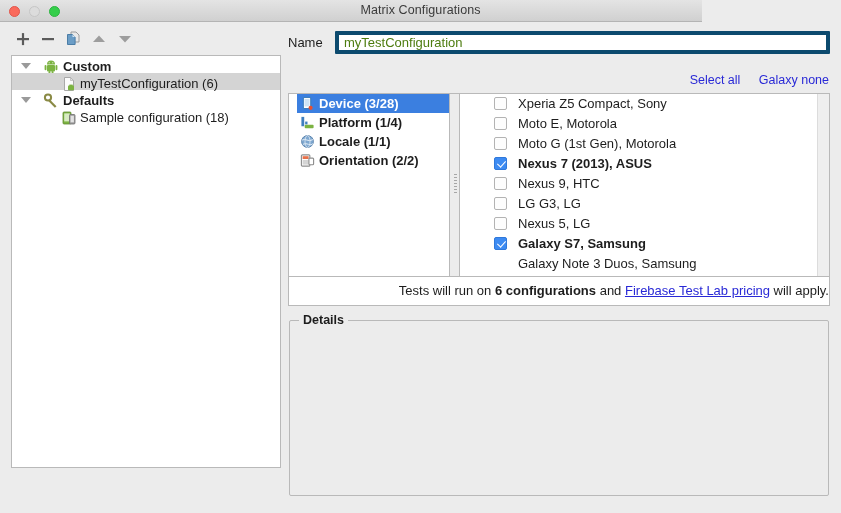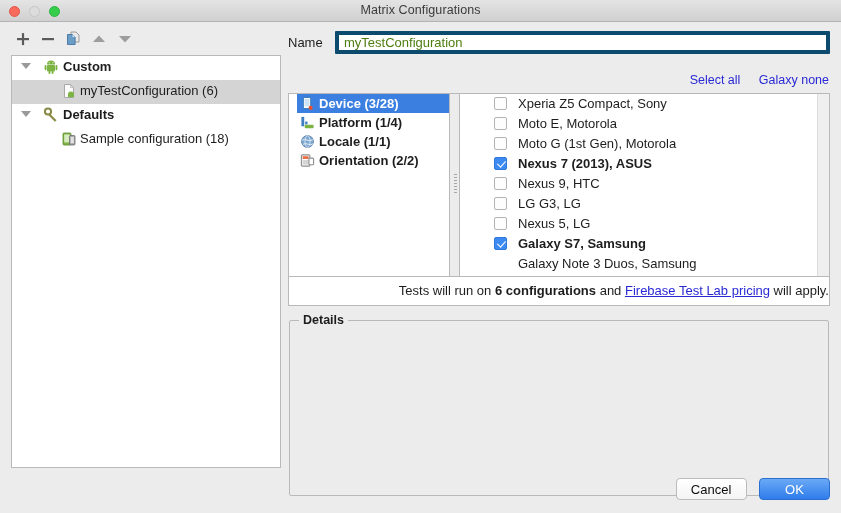--- a/index.html
+++ b/index.html
@@ -21,21 +21,21 @@
     left: 0; top: 0;
     width: 841px;
     height: 513px;
     background: #ececec;
     box-sizing: border-box;
   }
 
   #titlebar {
     position: absolute;
     left: 0; top: 0;
-    width: 841px;
+    width: 702px;
     height: 22px;
     background: linear-gradient(to bottom, #e4e4e4 0%, #d0d0d0 100%);
     border-bottom: 1px solid #b4b4b4;
     box-sizing: border-box;
   }
   #title-text {
     position: absolute;
     left: 0; top: 3px;
     width: 841px;
     text-align: center;
@@ -77,21 +77,21 @@
     left: 11px; top: 55px;
     width: 270px;
     height: 413px;
     background: #ffffff;
     border: 1px solid #b9b9b9;
     box-sizing: border-box;
     overflow: hidden;
   }
   .tree-row {
     position: relative;
-    height: 24px;
+    height: 17px;
     line-height: 21px;
     font-size: 13px;
     color: #1d1d1d;
     white-space: nowrap;
     box-sizing: border-box;
   }
   .tree-row.selected { background: #d4d4d4; }
   .tree-arrow {
     position: absolute;
     left: 9px; top: 7px;
@@ -545,18 +545,14 @@
 
     <div id="status-line">
       <span>Tests will run on </span><b>6 configurations</b><span> and </span><span id="status-link">Firebase Test Lab pricing</span><span> will apply.</span>
     </div>
 
     <div id="details-box">
       <span id="details-legend">Details</span>
     </div>
   </div>
 
-  <div id="buttons">
-    <span class="btn" id="cancel-button">Cancel</span>
-    <span class="btn" id="ok-button">OK</span>
-  </div>
 
 </div>
 
 </body></html>

